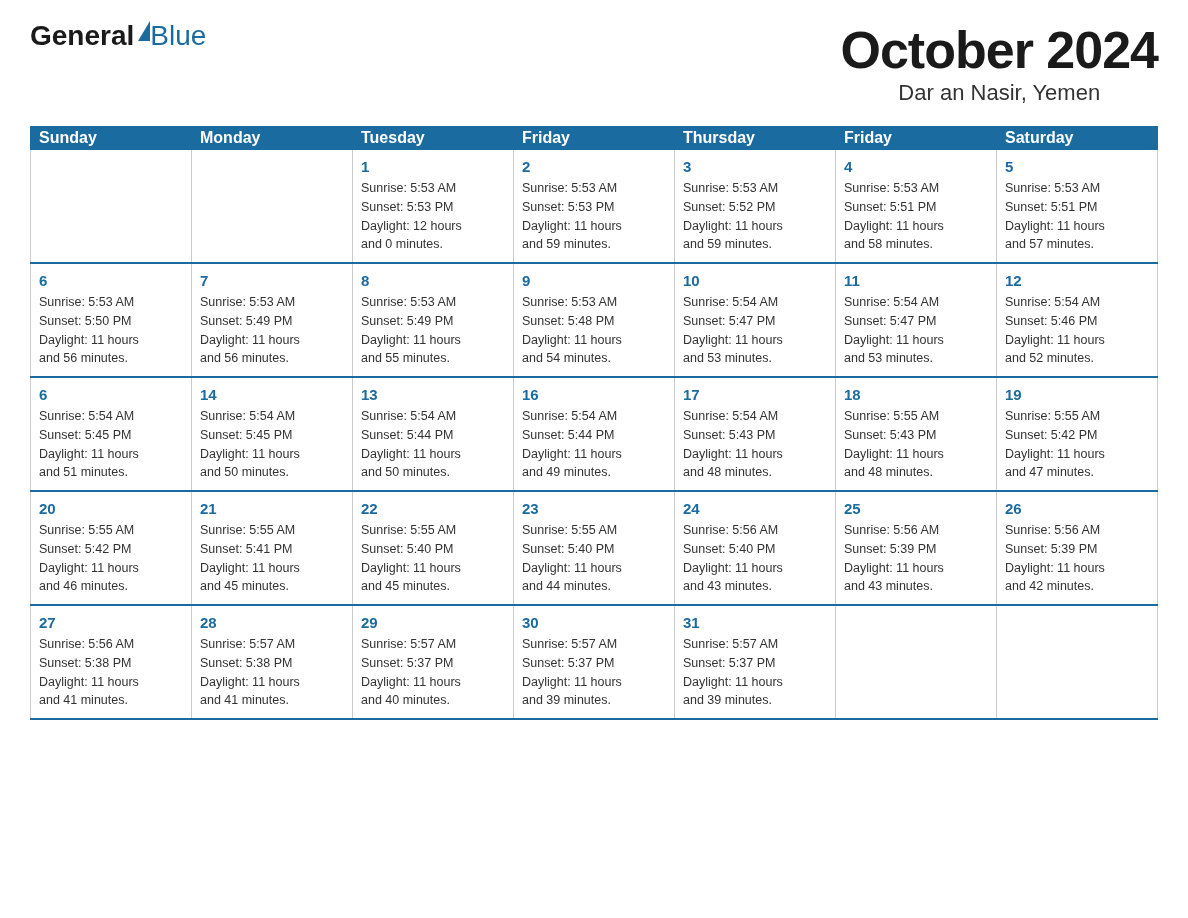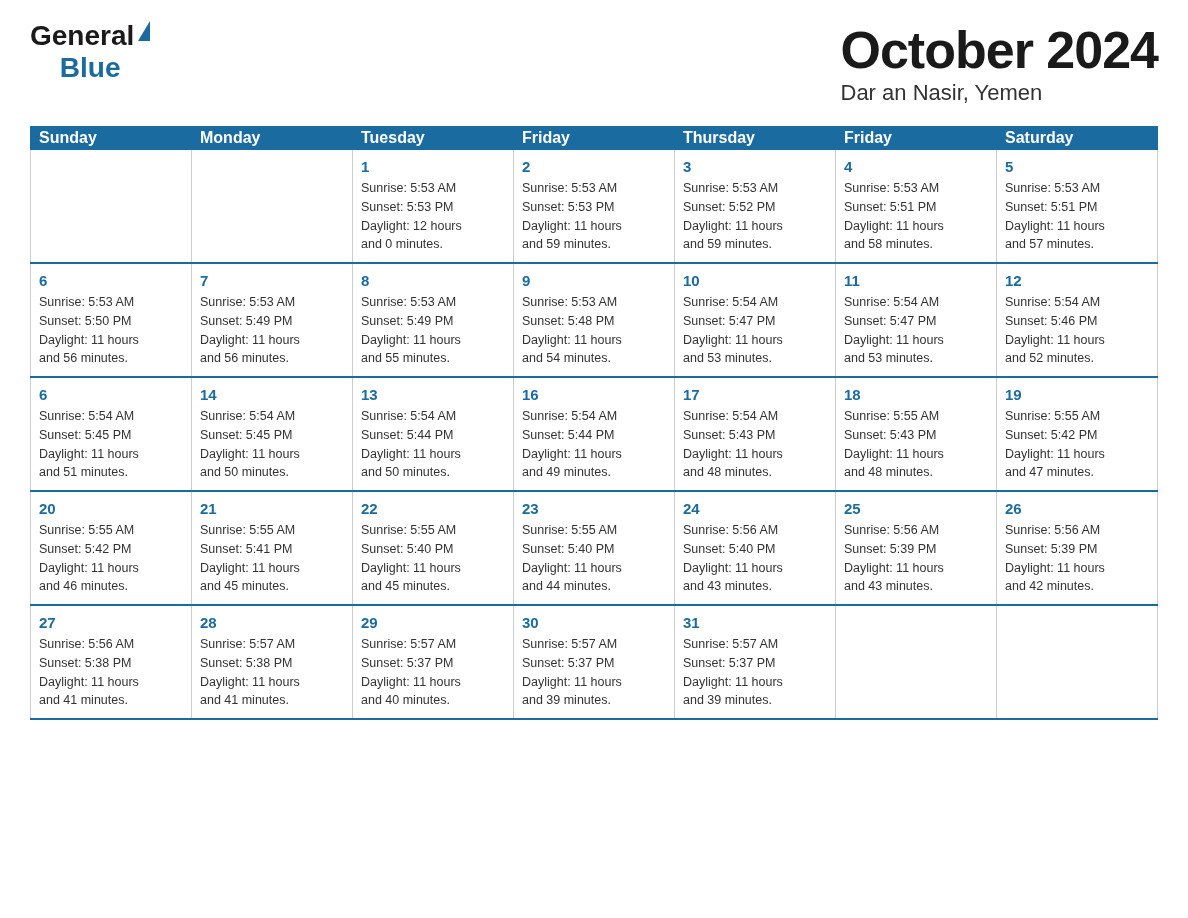--- a/index.html
+++ b/index.html
@@ -12,37 +12,36 @@
       padding: 20px 30px;
     }
     .header {
       display: flex;
       justify-content: space-between;
       align-items: flex-start;
       margin-bottom: 20px;
     }
     .logo {
       display: flex;
-      flex-direction: column;
-      align-items: center;
+      align-items: flex-end;
     }
     .logo-general {
       font-size: 28px;
       font-weight: bold;
       color: #1a1a1a;
     }
     .logo-blue {
       font-size: 28px;
-      font-weight: bold;
+      font-weight: normal;
       color: #1a6ba0;
       display: flex;
       align-items: center;
     }
     .title-section {
-      text-align: left;
+      text-align: center;
     }
     .month-title {
       font-size: 52px;
       font-weight: bold;
       color: #1a1a1a;
       letter-spacing: -1px;
     }
     .location {
       font-size: 22px;
       color: #333;

